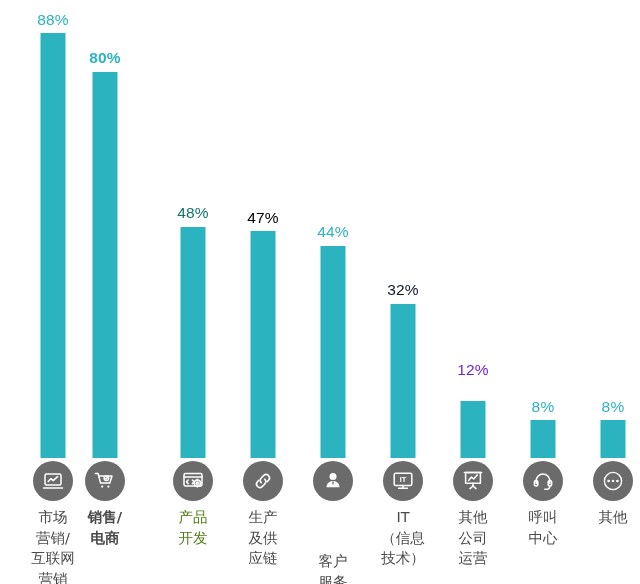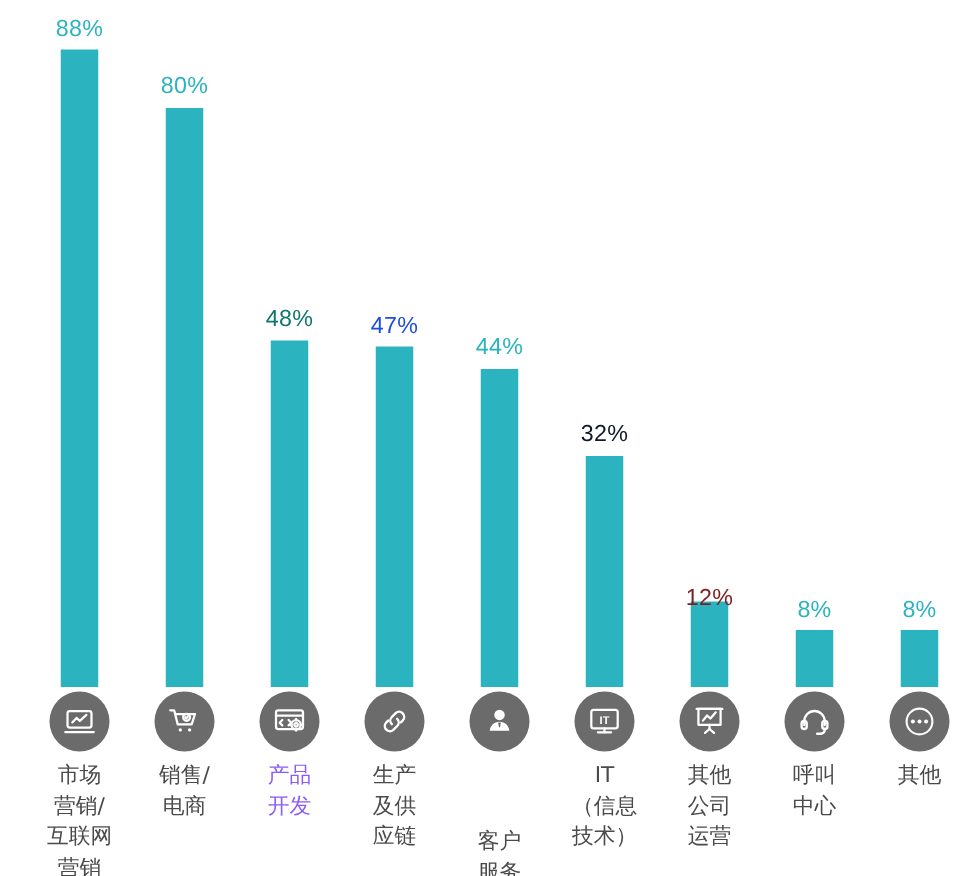--- a/index.html
+++ b/index.html
@@ -104,21 +104,21 @@
           <rect x="4" y="5" width="16" height="11" rx="1.5"></rect>
           <polyline points="7.2,12.6 10,9.6 12.2,11.6 16.6,7.6"></polyline>
           <line x1="2.5" y1="19" x2="21.5" y2="19"></line>
         </svg>
       </div>
       <div class="cat-label" style="color: rgb(74, 74, 74);">市场
 营销/
 互联网
 营销</div>
     </div>
-    <div class="bar-column" style="left: 88px;">
+    <div class="bar-column" style="left: 70px; font-weight: bold;">
       <div class="bar-zone">
         <div class="bar" aria-label="80%" style="height: 386.3px; background: rgb(43, 179, 191);"></div>
         <div class="value-label" style="color: rgb(43, 179, 191); bottom: 392.3px;">80%</div>
       </div>
       <div class="icon-circle" style="background: rgb(107, 107, 107);">
         <svg width="24" height="24" viewBox="0 0 24 24" fill="none" stroke="#ffffff" stroke-width="1.5" stroke-linecap="round" stroke-linejoin="round">
           <path d="M2.5 4.5h2.6l2.4 9.4h9.3l2.2-6.9H6.3"></path>
           <circle cx="13.4" cy="9.2" r="2.3"></circle>
           <polyline points="12.5,9.2 13.2,10 14.4,8.4"></polyline>
           <circle cx="9.2" cy="17.6" r="1.1" fill="#ffffff" stroke="none"></circle>
@@ -140,27 +140,27 @@
           <polyline points="7.2,11 5.4,12.8 7.2,14.6"></polyline>
           <polyline points="11.4,11 13.2,12.8 11.4,14.6"></polyline>
           <circle cx="16.4" cy="14.2" r="3.1" fill="#6b6b6b"></circle>
           <circle cx="16.4" cy="14.2" r="1.15"></circle>
           <line x1="16.4" y1="10.3" x2="16.4" y2="11.3"></line>
           <line x1="16.4" y1="17.1" x2="16.4" y2="18.1"></line>
           <line x1="12.5" y1="14.2" x2="13.5" y2="14.2"></line>
           <line x1="19.3" y1="14.2" x2="20.3" y2="14.2"></line>
         </svg>
       </div>
-      <div class="cat-label" style="color: #8b5cf6;">产品
+      <div class="cat-label" style="color: #4d7c0f;">产品
 开发</div>
     </div>
     <div class="bar-column" style="left: 228px;">
       <div class="bar-zone">
         <div class="bar" aria-label="47%" style="height: 226.662px; background: rgb(43, 179, 191);"></div>
-        <div class="value-label" style="color: #1d4ed8; bottom: 232.662px;">47%</div>
+        <div class="value-label" style="color: #000000; bottom: 232.662px;">47%</div>
       </div>
       <div class="icon-circle" style="background: rgb(107, 107, 107);">
         <svg width="24" height="24" viewBox="0 0 24 24" fill="none" stroke="#ffffff" stroke-width="1.6" stroke-linecap="round" stroke-linejoin="round">
           <path d="M10.2 13.8a3.4 3.4 0 0 1 0-4.8l2.6-2.6a3.4 3.4 0 0 1 4.8 4.8l-1.4 1.4"></path>
           <path d="M13.8 10.2a3.4 3.4 0 0 1 0 4.8l-2.6 2.6a3.4 3.4 0 0 1-4.8-4.8l1.4-1.4"></path>
         </svg>
       </div>
       <div class="cat-label" style="color: rgb(74, 74, 74);">生产
 及供
 应链</div>
@@ -193,21 +193,21 @@
           <text x="12" y="13.4" font-size="7.4" font-family="Liberation Sans, sans-serif" font-weight="bold" fill="#ffffff" stroke="none" text-anchor="middle">IT</text>
         </svg>
       </div>
       <div class="cat-label" style="color: rgb(74, 74, 74);">IT
 （信息
 技术）</div>
     </div>
     <div class="bar-column" style="left: 438px;">
       <div class="bar-zone">
         <div class="bar" aria-label="12%" style="height: 57.35px; background: rgb(43, 179, 191);"></div>
-        <div class="value-label" style="color: #7f1d1d; bottom: 52px;">12%</div>
+        <div class="value-label" style="color: #6d28d9; bottom: 81px;">12%</div>
       </div>
       <div class="icon-circle" style="background: rgb(107, 107, 107);">
         <svg width="24" height="24" viewBox="0 0 24 24" fill="none" stroke="#ffffff" stroke-width="1.5" stroke-linecap="round" stroke-linejoin="round">
           <line x1="3.4" y1="3.6" x2="20.6" y2="3.6"></line>
           <rect x="4.6" y="3.6" width="14.8" height="10.6"></rect>
           <polyline points="7.6,11.4 10.4,8 12.6,10 16.2,5.9"></polyline>
           <line x1="12" y1="14.2" x2="12" y2="17"></line>
           <line x1="9" y1="19.6" x2="12" y2="17"></line>
           <line x1="15" y1="19.6" x2="12" y2="17"></line>
         </svg>

